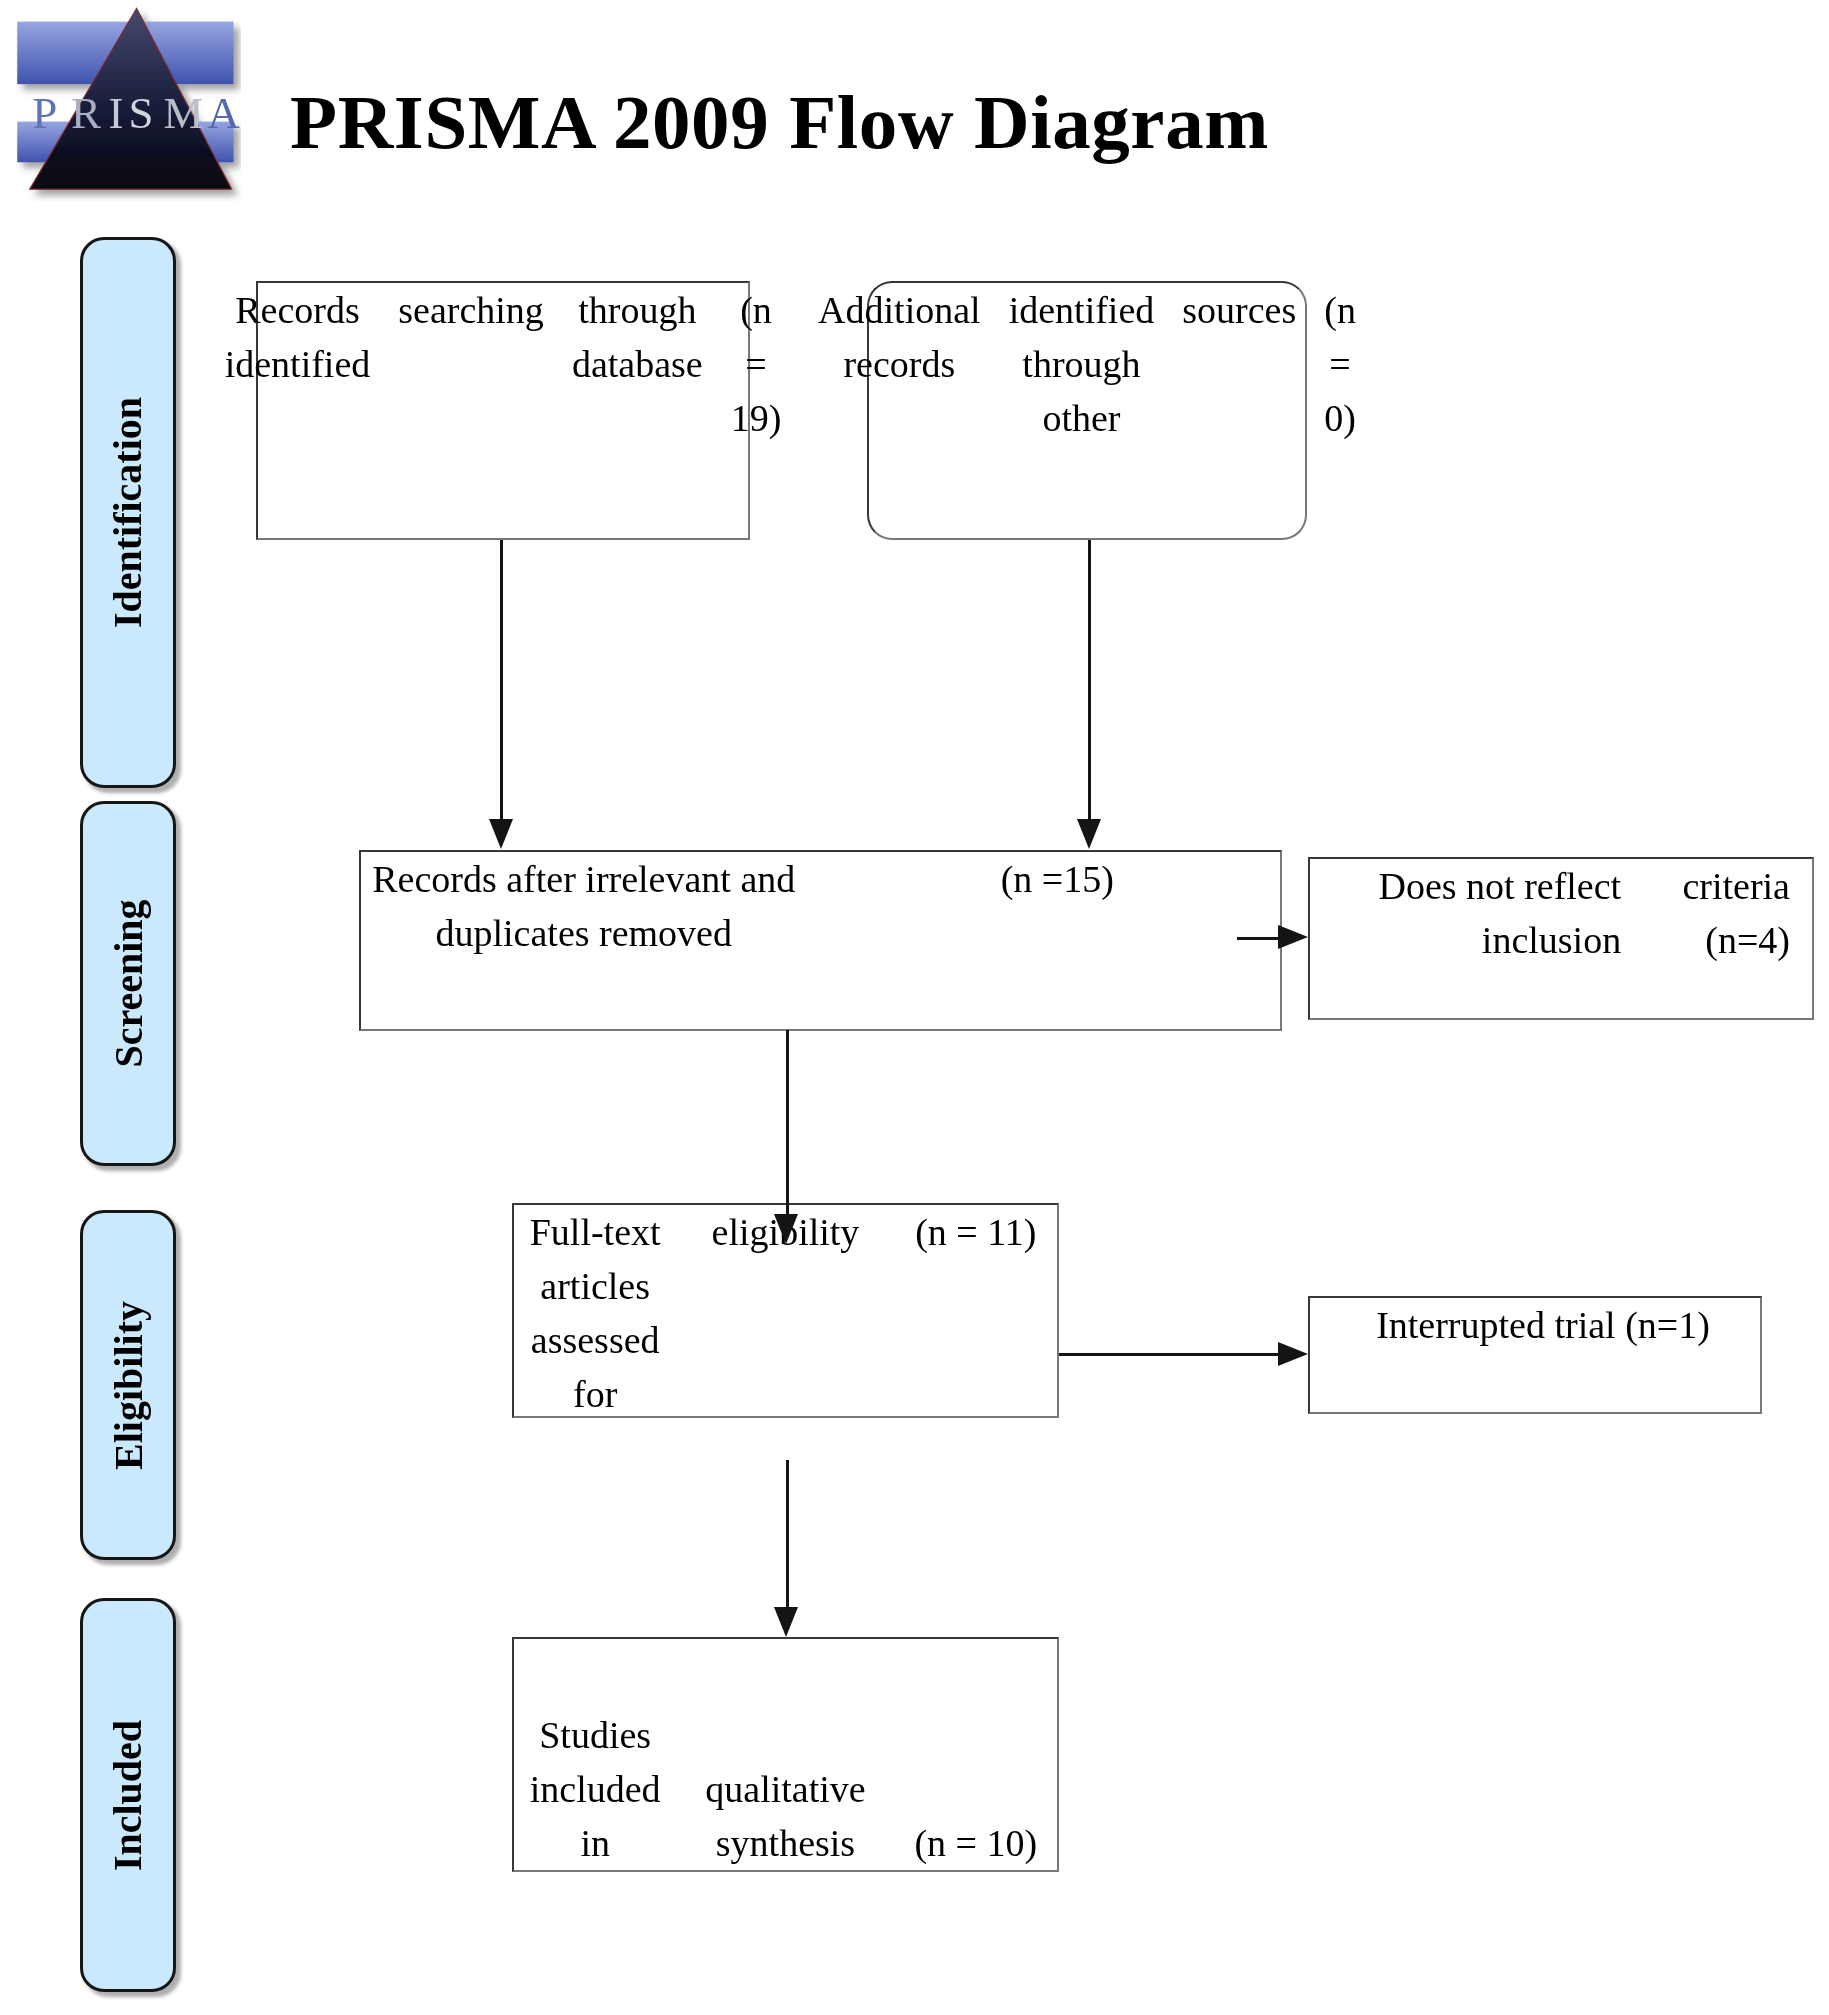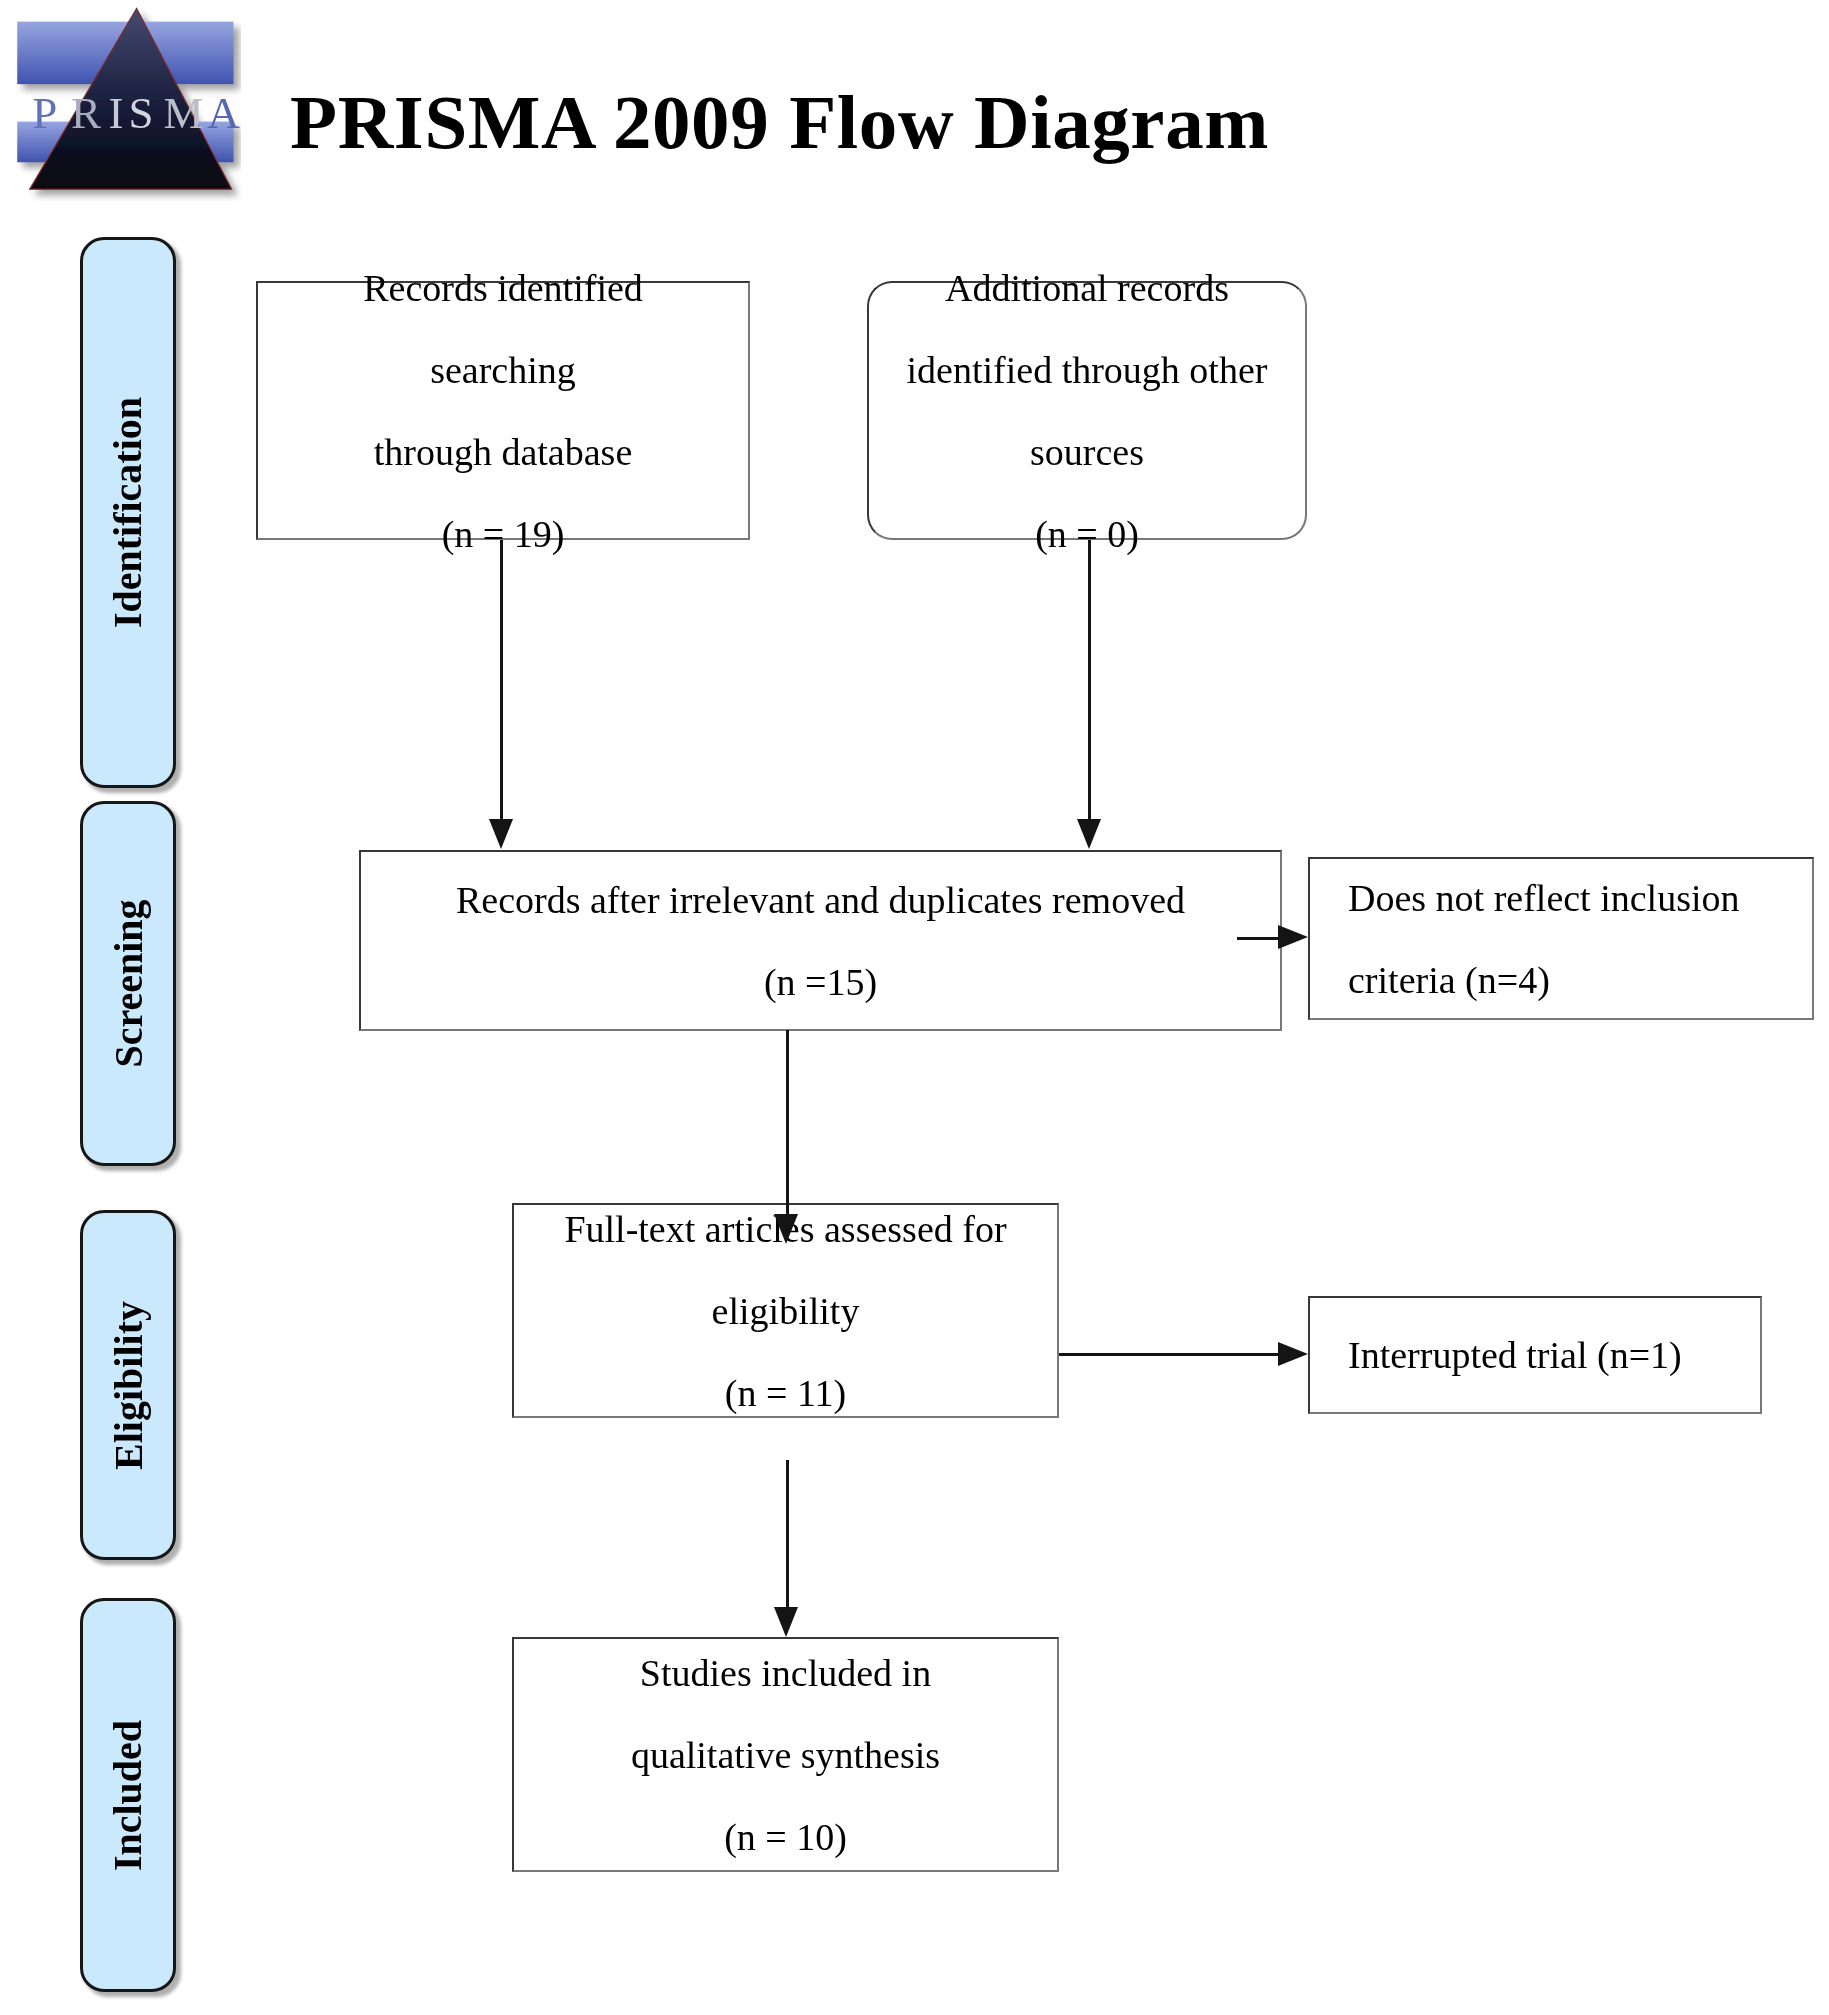--- a/index.html
+++ b/index.html
@@ -12,23 +12,23 @@
   .logo{position:absolute;left:16px;top:6px;}
 
   .stage{position:absolute;left:80px;width:96px;box-sizing:border-box;
          background:#cbe9fc;border:3px solid #161616;border-radius:24px;
          box-shadow:4.3px 4.9px 3.7px rgba(110,110,110,0.55);
          display:flex;align-items:center;justify-content:center;}
   .stage-label{transform:rotate(-90deg);white-space:nowrap;font-weight:bold;font-size:40px;}
 
   .fbox{position:absolute;box-sizing:border-box;background:#ffffff;
         border:2.4px solid #383838;border-right-color:#787878;border-bottom-color:#787878;
-        display:flex;flex-direction:column;justify-content:center;
+        display:flex;flex-direction:row;justify-content:center;
         text-align:center;font-size:38px;line-height:54px;gap:28px;}
-  .fbox.left{align-items:flex-start;text-align:left;padding-left:38px;padding-right:22px;}
+  .fbox.left{align-items:flex-start;text-align:right;padding-left:38px;padding-right:22px;}
   .bline{width:100%;}
   .fbox.left .bline{width:auto;}
 
   .vline{position:absolute;width:3px;background:#141414;}
   .hline{position:absolute;height:3px;background:#141414;}
   .head-down{position:absolute;width:0;height:0;
              border-left:12.8px solid transparent;border-right:12.8px solid transparent;
              border-top:30px solid #141414;}
   .head-right{position:absolute;width:0;height:0;
               border-top:12.8px solid transparent;border-bottom:12.8px solid transparent;

